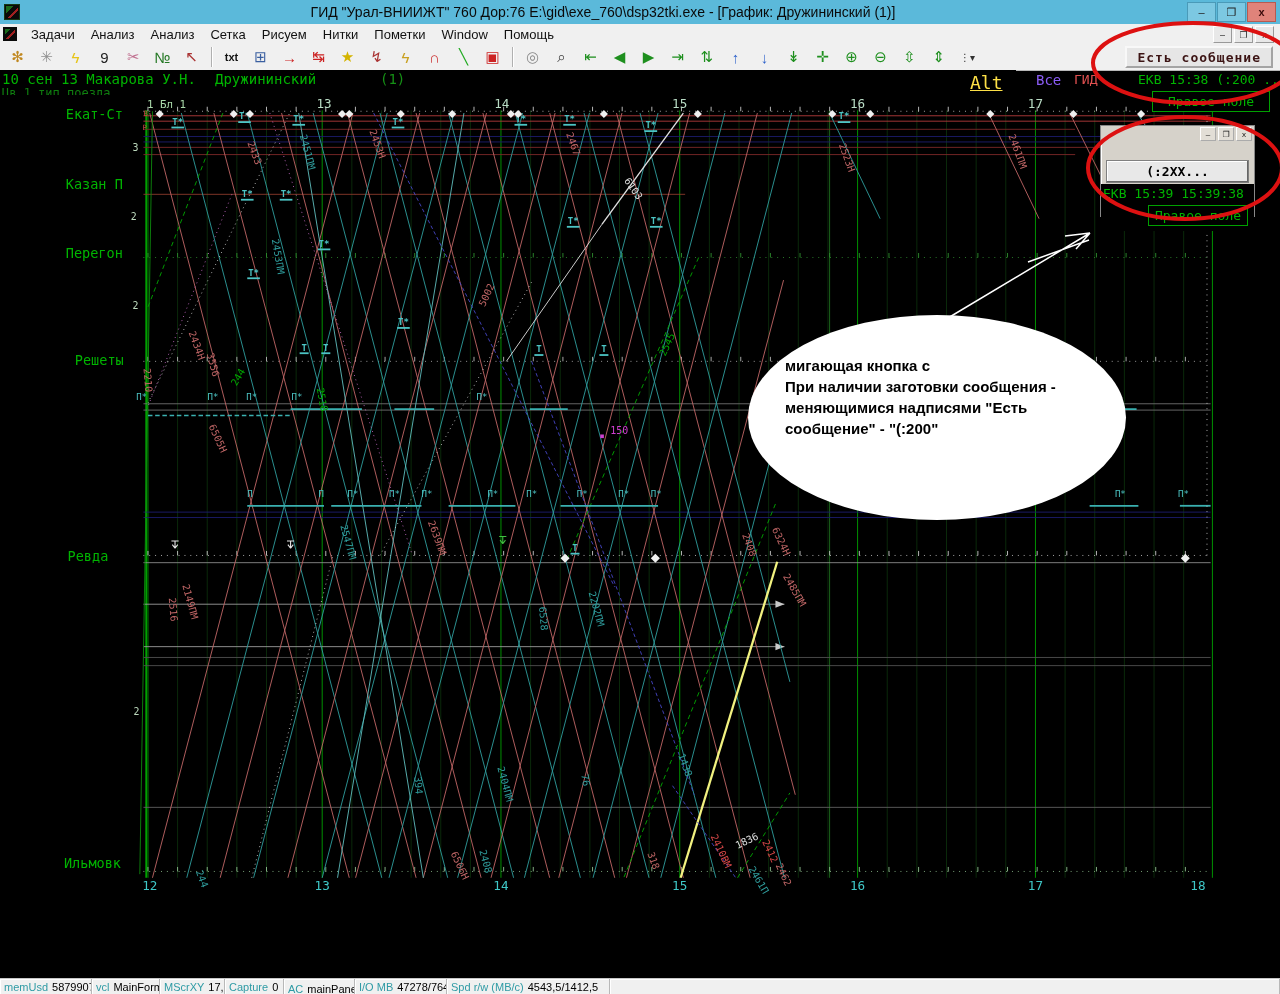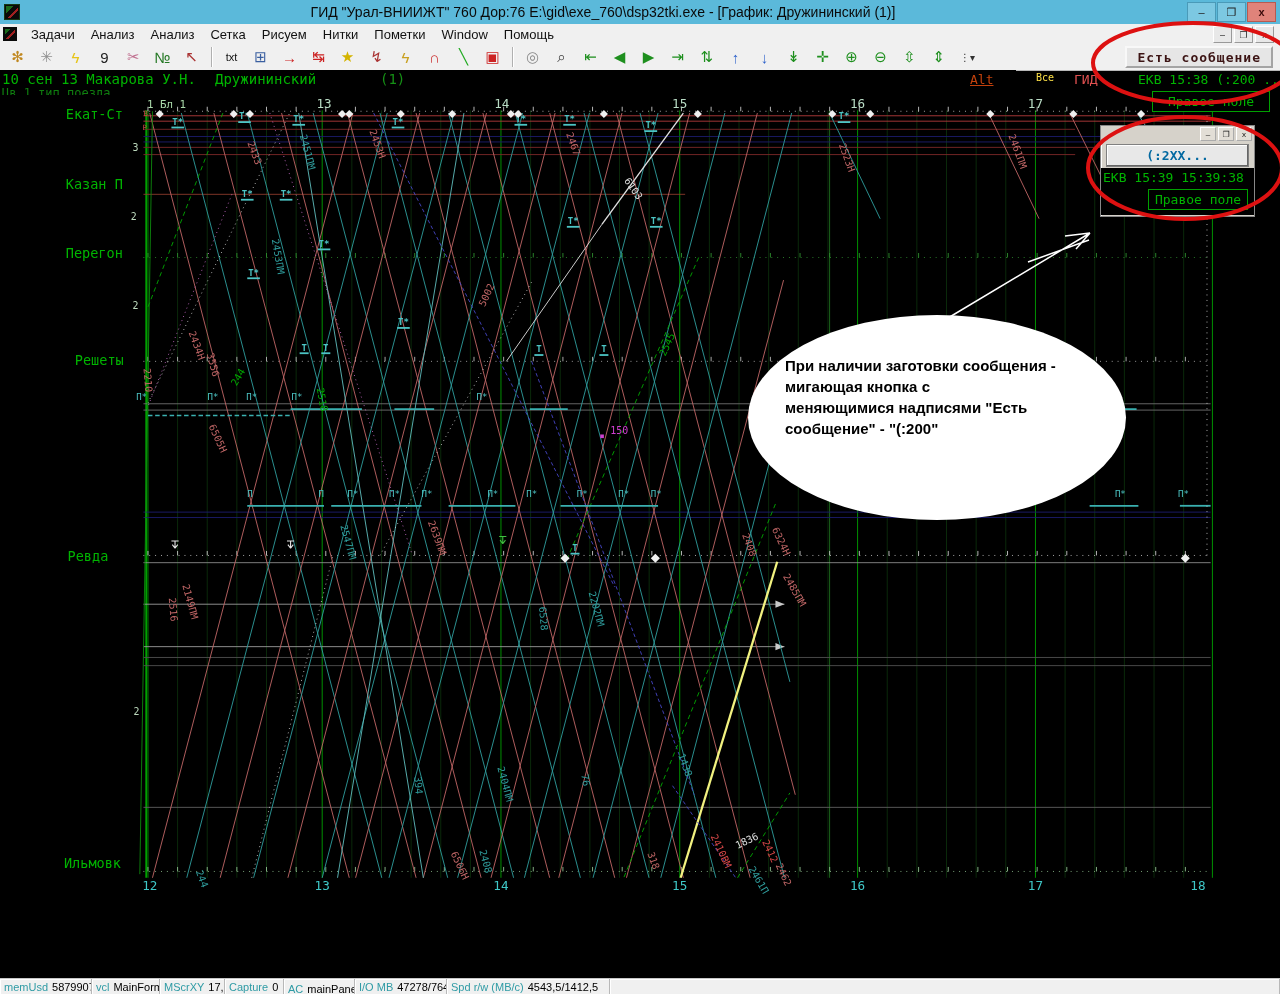--- a/index.html
+++ b/index.html
@@ -40,22 +40,22 @@
   .tool-sep{width:1px;height:20px;background:#b0b0b0;margin:0 5px;box-shadow:1px 0 0 #fff;}
   .msg-button{position:absolute;right:7px;top:2px;height:22px;padding:0 10px;background:#e6e6e6;
               border:2px outset #f8f8f8;font-family:"DejaVu Sans Mono","Liberation Mono",monospace;
               font-size:13px;font-weight:bold;color:#3c1414;letter-spacing:1px;}
 
   
   .infobar{position:absolute;left:0;top:70px;width:1016px;height:25px;background:#000;}
   .info-row1{position:absolute;left:2px;top:1px;font-size:14px;color:#00b400;white-space:nowrap;}
   .info-row1 .g2{position:absolute;left:213px;top:0;}
   .info-row1 .g3{position:absolute;left:378px;top:0;color:#159015;}
-  .info-alt{position:absolute;left:970px;top:2px;font-size:13px;color:#c2410c;text-decoration:underline;}
-  .info-vse{position:absolute;left:1036px;top:2px;font-size:10px;color:#fde047;}
+  .info-alt{position:absolute;left:970px;top:2px;font-size:18px;color:#fde047;text-decoration:underline;}
+  .info-vse{position:absolute;left:1036px;top:2px;font-size:14px;color:#8b5cf6;}
   .info-gid{position:absolute;left:1074px;top:2px;font-size:13px;color:#e05050;}
   .info-time{position:absolute;left:1138px;top:2px;font-size:13px;color:#00b400;white-space:nowrap;text-align:right;}
   .info-row2{position:absolute;left:2px;top:16px;font-size:12px;color:#0f7f0f;}
 
   .right-field{position:absolute;left:1152px;top:91px;width:116px;height:19px;z-index:6;
                background:#000;border:1px solid #00a000;color:#00b400;font-size:13px;
                display:flex;align-items:center;justify-content:center;z-index:6;}
 
   
   .graph{position:absolute;left:0;top:95px;width:1280px;height:883px;background:#000;}
@@ -66,24 +66,24 @@
   .callout-text{position:absolute;left:785px;top:355px;width:310px;z-index:11;color:#000;
                 font-size:15px;font-weight:bold;line-height:1.4;}
 
   
   .float-win{position:absolute;left:1100px;top:125px;width:153px;height:90px;z-index:20;
              background:#d6d2ca;border:1px solid #888;box-shadow:inset 1px 1px 0 #fff;}
   .fw-title{height:16px;display:flex;justify-content:flex-end;align-items:center;padding-right:2px;
             background:#d6d2ca;}
   .fw-btn{width:14px;height:12px;margin-left:2px;background:#e2ded6;border:1px outset #fff;
           font-size:8px;display:flex;align-items:center;justify-content:center;color:#111;}
-  .fw-button{display:block;width:143px;margin:2px auto 0;height:23px;background:#e8e8e8;
+  .fw-button{display:block;width:143px;margin:18px auto 0;height:23px;background:#e8e8e8;
              border:1px solid #808080;box-shadow:inset -1px -1px 0 #666,inset 1px 1px 0 #fff;
              font-family:"DejaVu Sans Mono","Liberation Mono",monospace;font-size:13px;
-             font-weight:bold;color:#0369a1;}
+             font-weight:bold;color:#000000;}
   .fw-body{height:47px;background:#000;margin-top:1px;position:relative;}
   .fw-time{position:absolute;left:2px;top:2px;font-size:13px;color:#00b400;white-space:nowrap;}
   .fw-right-field{position:absolute;right:6px;top:21px;width:98px;height:19px;background:#000;
                   border:1px solid #00a000;color:#00b400;font-size:13px;display:flex;
                   align-items:center;justify-content:center;}
 
   
   .overlay{position:absolute;left:0;top:0;width:1280px;height:994px;z-index:30;pointer-events:none;}
 
   
@@ -146,21 +146,21 @@
         <span style="color: rgb(192, 112, 144);">✂</span>
       </div>
       <div class="tool-btn">
         <span style="color: rgb(34, 119, 34);">№</span>
       </div>
       <div class="tool-btn">
         <span style="color: rgb(170, 51, 51);">↖</span>
       </div>
       <div class="tool-sep"></div>
       <div class="tool-btn">
-        <span style="font-size: 11px; font-weight: normal; color: rgb(17, 17, 17);">txt</span>
+        <span style="font-size: 11px; font-weight: bold; color: rgb(17, 17, 17);">txt</span>
       </div>
       <div class="tool-btn">
         <span style="color: rgb(58, 95, 160);">⊞</span>
       </div>
       <div class="tool-btn">
         <span style="color: rgb(204, 34, 34);">→</span>
       </div>
       <div class="tool-btn">
         <span style="color: rgb(204, 34, 34);">↹</span>
       </div>
@@ -707,22 +707,22 @@
       <text x="76" y="234" fill="#bcd8bc" font-size="11" font-family="&quot;DejaVu Sans Mono&quot;,&quot;Liberation Mono&quot;,monospace">2</text>
       <text x="78" y="332" fill="#bcd8bc" font-size="11" font-family="&quot;DejaVu Sans Mono&quot;,&quot;Liberation Mono&quot;,monospace">2</text>
       <text x="79" y="782" fill="#bcd8bc" font-size="11" font-family="&quot;DejaVu Sans Mono&quot;,&quot;Liberation Mono&quot;,monospace">2</text>
       <text x="90" y="118" fill="#cc4444" font-size="8" font-family="&quot;DejaVu Sans Mono&quot;,&quot;Liberation Mono&quot;,monospace">В</text>
       <text x="89" y="134" fill="#cc4444" font-size="8" font-family="&quot;DejaVu Sans Mono&quot;,&quot;Liberation Mono&quot;,monospace">Р</text>
     </svg>
 </div>
 
 <div class="callout"></div>
 <div class="callout-text" id="callout-text">
+    <div>мигающая кнопка с</div>
     <div>При наличии заготовки сообщения -</div>
-    <div>мигающая кнопка с</div>
     <div>меняющимися надписями "Есть</div>
     <div>сообщение" - "(:200"</div>
   </div>
 
 <div class="float-win">
   <div class="fw-title">
     <div class="fw-btn">–</div>
     <div class="fw-btn">❐</div>
     <div class="fw-btn">x</div>
   </div>

